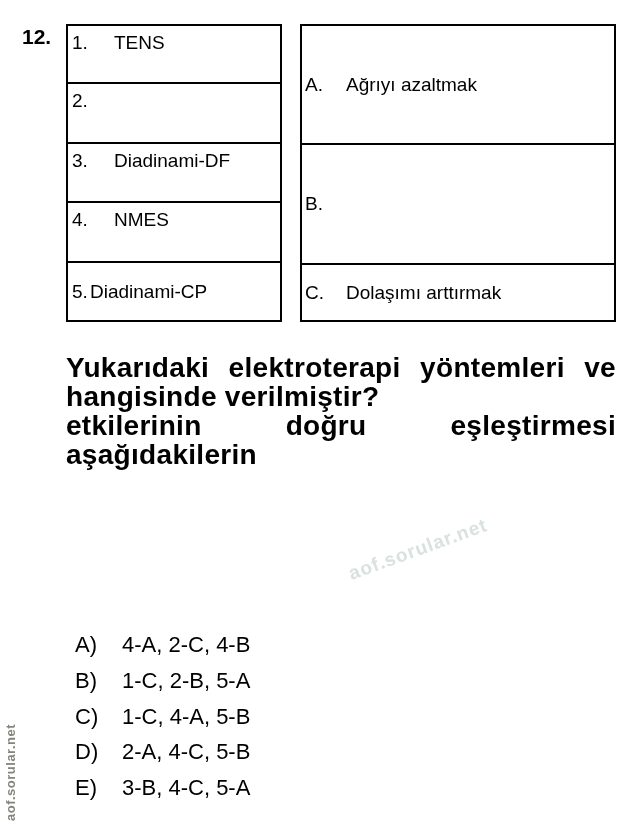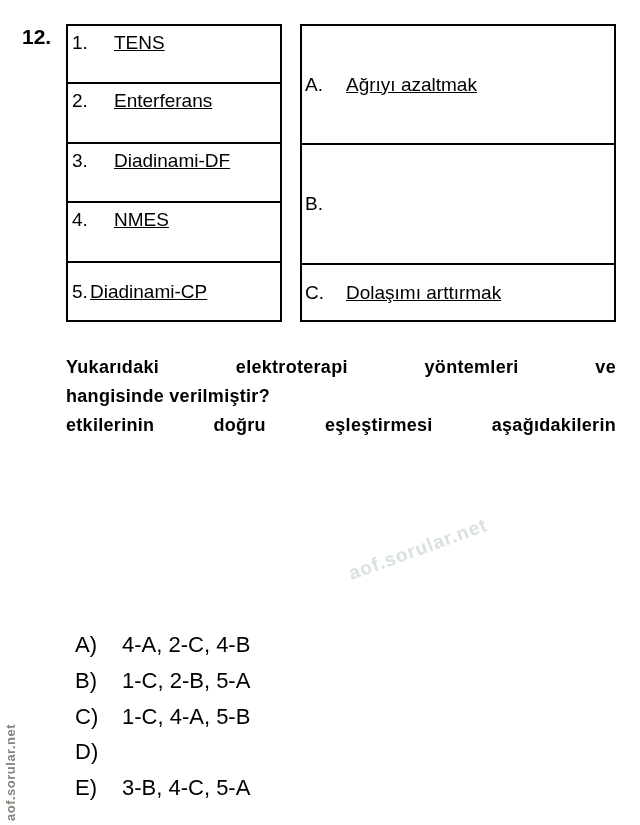--- a/index.html
+++ b/index.html
@@ -45,37 +45,37 @@
     overflow: hidden;
   }
   .trow.bordered { border-bottom: 2px solid #000000; }
   .trow.top-align { align-items: flex-start; padding-top: 6px; }
   .trow.center-align { align-items: center; }
   .methods-table .trow { padding-left: 4px; }
   .effects-table .trow { padding-left: 3px; }
   .cell-num { display: inline-block; width: 42px; flex: 0 0 auto; }
   .cell-num.tight { width: 18px; }
   .effects-table .cell-num { width: 41px; }
-  .cell-label { white-space: nowrap; text-decoration: underline; }
+  .cell-label { white-space: nowrap; }
 
   .r-h58  { height: 58px; }
   .r-h60  { height: 60px; }
   .r-h59  { height: 59px; }
   .r-h57  { height: 57px; }
   .r-h119 { height: 119px; }
   .r-h120 { height: 120px; }
   .r-h55  { height: 55px; }
 
   
   .question-text {
     position: absolute;
     left: 66px;
     top: 353px;
     width: 550px;
-    font-size: 18px;
+    font-size: 28px;
     font-weight: bold;
     line-height: 29px;
     letter-spacing: 0.3px;
   }
   .qline.justified {
     text-align: justify;
     text-align-last: justify;
   }
 
   
@@ -136,21 +136,20 @@
 
   <span class="qnum">12.</span>
 
   <div class="match-table methods-table">
     <div class="trow bordered top-align r-h58">
       <span class="cell-num">1.</span>
       <span class="cell-label">TENS</span>
     </div>
     <div class="trow bordered top-align r-h60">
       <span class="cell-num">2.</span>
-      <span class="cell-label">Enterferans</span>
     </div>
     <div class="trow bordered top-align r-h59">
       <span class="cell-num">3.</span>
       <span class="cell-label">Diadinami-DF</span>
     </div>
     <div class="trow bordered top-align r-h60">
       <span class="cell-num">4.</span>
       <span class="cell-label">NMES</span>
     </div>
     <div class="trow center-align r-h57">
@@ -189,20 +188,21 @@
     <div class="opt-row">
       <span class="opt-letter">B)</span>
       <span class="opt-value">1-C, 2-B, 5-A</span>
     </div>
     <div class="opt-row">
       <span class="opt-letter">C)</span>
       <span class="opt-value">1-C, 4-A, 5-B</span>
     </div>
     <div class="opt-row">
       <span class="opt-letter">D)</span>
+      <span class="opt-value">2-A, 4-C, 5-B</span>
     </div>
     <div class="opt-row">
       <span class="opt-letter">E)</span>
       <span class="opt-value">3-B, 4-C, 5-A</span>
     </div>
   </div>
 
   <div class="watermark-side">aof.sorular.net</div>
 
 </div>

